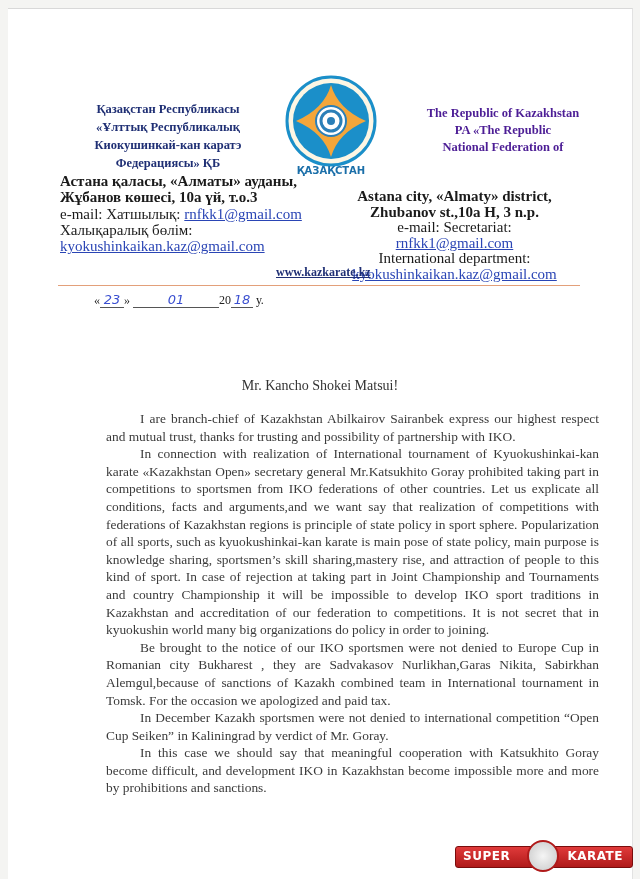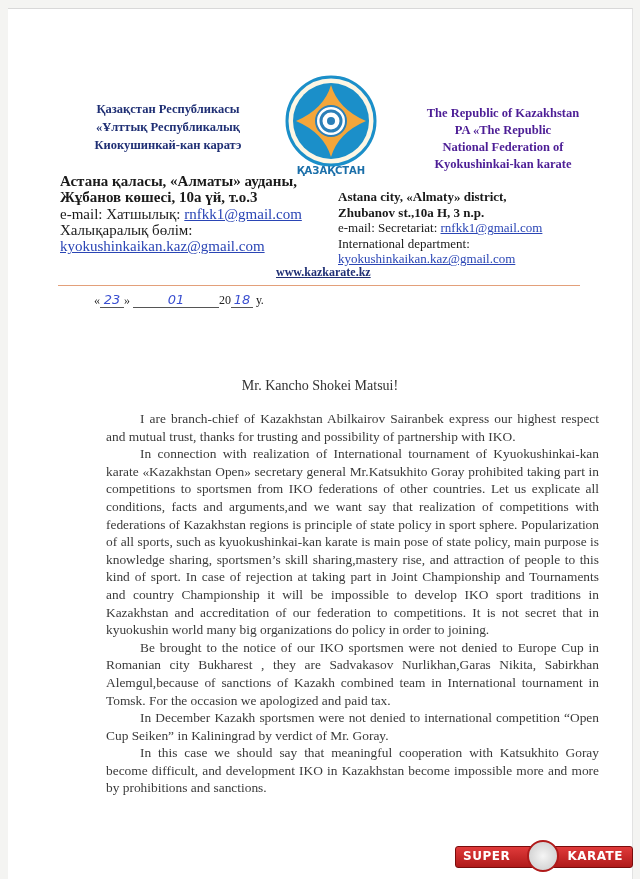--- a/index.html
+++ b/index.html
@@ -22,21 +22,21 @@
       text-align: center; color: #4c1d95; font-weight: bold; font-size: 12.5px; line-height: 17px;
     }
     .logo { position: absolute; left: 270px; top: 62px; width: 106px; height: 106px; }
     .addr-left {
       position: absolute; left: 52px; top: 164px; width: 260px;
       color: #1a1a1a; font-size: 15px; line-height: 16.3px;
     }
     .addr-left .bold { font-weight: bold; }
     .addr-right {
       position: absolute; left: 330px; top: 180px; width: 233px;
-      text-align: left; color: #1a1a1a; font-size: 13px; line-height: 15.6px;
+      text-align: center; color: #1a1a1a; font-size: 15px; line-height: 15.6px;
     }
     .addr-right .bold { font-weight: bold; }
     .link { color: #2a45b5; text-decoration: underline; }
     .website {
       position: absolute; left: 268px; top: 256px; font-weight: bold; font-size: 12px;
       color: #1f2f74; text-decoration: underline;
     }
     .divider {
       position: absolute; left: 50px; top: 276px; width: 522px; height: 1px;
       background: #e3a07a;
@@ -79,37 +79,37 @@
   </style>
 </head>
 <body>
 
 <div class="page">
 
   <div class="hdr-left">
     <div>Қазақстан Республикасы</div>
     <div>«Ұлттық Республикалық</div>
     <div>Киокушинкай-кан каратэ</div>
+    <div>Федерациясы» ҚБ</div>
   </div>
 
   <svg class="logo" viewBox="0 0 106 106">
     <circle cx="53" cy="50" r="44" fill="#fdf6e4" stroke="#1b8fc9" stroke-width="3"></circle>
     <circle cx="53" cy="50" r="38" fill="#1b8fc9"></circle>
     <path d="M53 14 Q60 38 88 50 Q60 62 53 86 Q46 62 18 50 Q46 38 53 14 Z" fill="#f4a63a"></path>
     <circle cx="53" cy="50" r="15" fill="#ffffff" stroke="#2b7fb8" stroke-width="2"></circle>
     <circle cx="53" cy="50" r="10" fill="none" stroke="#2b7fb8" stroke-width="3"></circle>
     <circle cx="53" cy="50" r="4" fill="#2b7fb8"></circle>
     <text x="53" y="103" text-anchor="middle" font-size="10" font-weight="bold" fill="#1b6fa9" font-family="DejaVu Sans, sans-serif">ҚАЗАҚСТАН</text>
   </svg>
 
   <div class="hdr-right">
     <div>The Republic of Kazakhstan</div>
     <div>PA «The Republic</div>
     <div>National Federation of</div>
-    <div>Kyokushinkai-kan karate</div>
   </div>
 
   <div class="addr-left">
     <div class="bold">Астана қаласы, «Алматы» ауданы,</div>
     <div class="bold">Жұбанов көшесі, 10а үй, т.о.3</div>
     <div>
       <span>e-mail: Хатшылық: </span><span class="link">rnfkk1@gmail.com</span>
     </div>
     <div>Халықаралық бөлім:</div>
     <div class="link">kyokushinkaikan.kaz@gmail.com</div>

